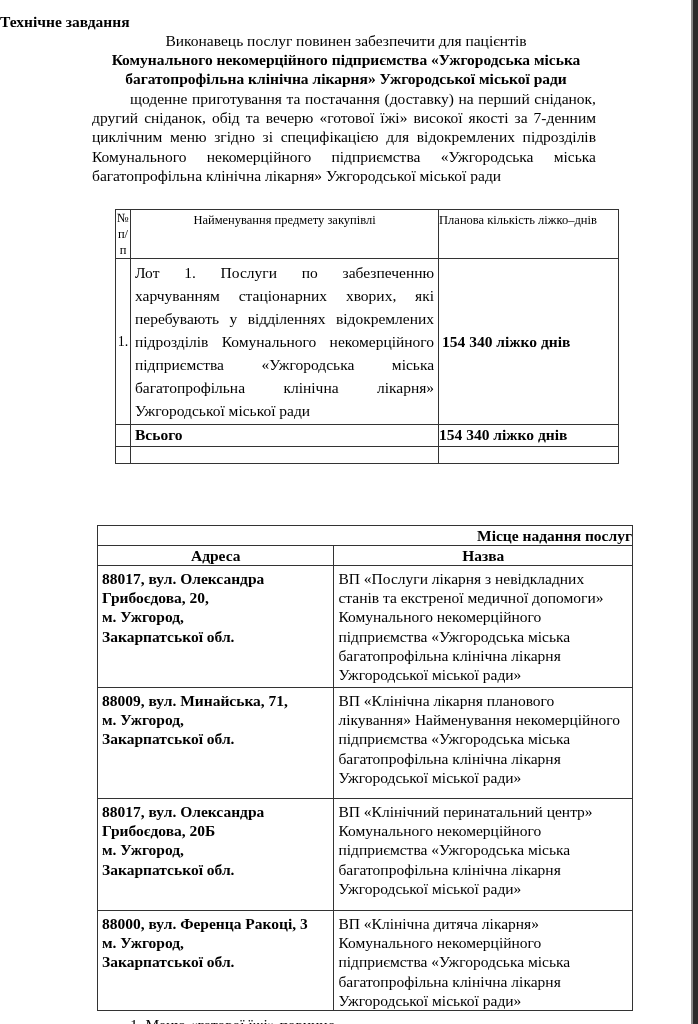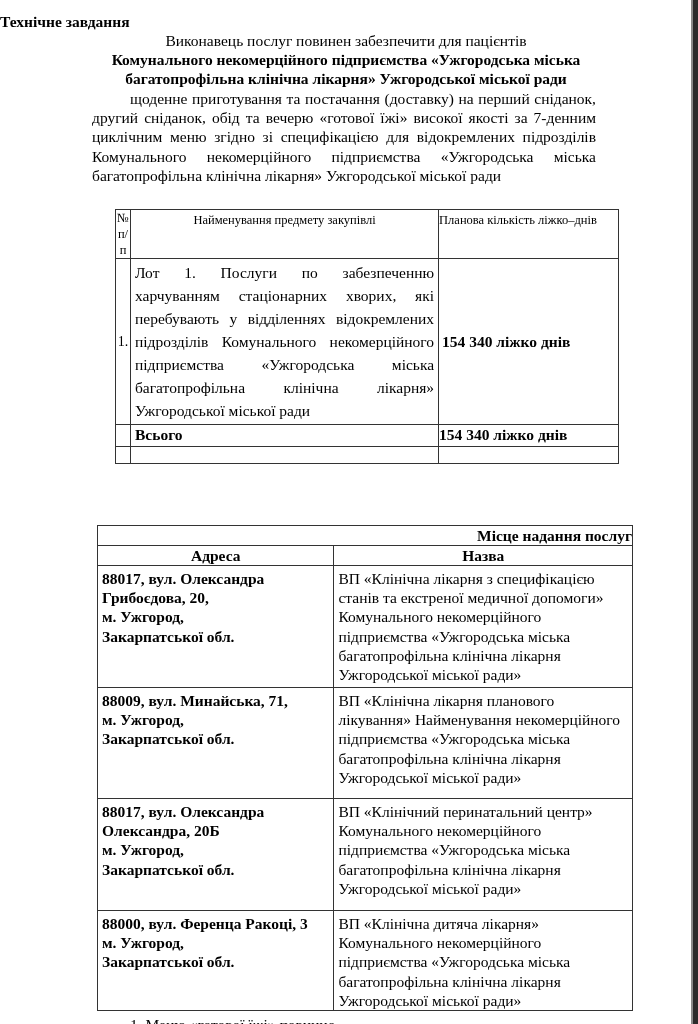--- a/index.html
+++ b/index.html
@@ -121,21 +121,21 @@
       <td class="c-name2">Назва</td>
     </tr>
     <tr class="loc loc-0">
       <td class="c-addr">
         <div>88017, вул. Олександра</div>
         <div>Грибоєдова, 20,</div>
         <div>м. Ужгород,</div>
         <div>Закарпатської обл.</div>
       </td>
       <td class="c-name2">
-        <div>ВП «Клінічна лікарня з специфікацією</div>
+        <div>ВП «Послуги лікарня з невідкладних</div>
         <div>станів та екстреної медичної допомоги»</div>
         <div>Комунального некомерційного</div>
         <div>підприємства «Ужгородська міська</div>
         <div>багатопрофільна клінічна лікарня</div>
         <div>Ужгородської міської ради»</div>
       </td>
     </tr>
     <tr class="loc loc-1">
       <td class="c-addr">
         <div>88009, вул. Минайська, 71,</div>
@@ -146,21 +146,21 @@
         <div>ВП «Клінічна лікарня планового</div>
         <div>лікування» Найменування некомерційного</div>
         <div>підприємства «Ужгородська міська</div>
         <div>багатопрофільна клінічна лікарня</div>
         <div>Ужгородської міської ради»</div>
       </td>
     </tr>
     <tr class="loc loc-2">
       <td class="c-addr">
         <div>88017, вул. Олександра</div>
-        <div>Олександра, 20Б</div>
+        <div>Грибоєдова, 20Б</div>
         <div>м. Ужгород,</div>
         <div>Закарпатської обл.</div>
       </td>
       <td class="c-name2">
         <div>ВП «Клінічний перинатальний центр»</div>
         <div>Комунального некомерційного</div>
         <div>підприємства «Ужгородська міська</div>
         <div>багатопрофільна клінічна лікарня</div>
         <div>Ужгородської міської ради»</div>
       </td>

